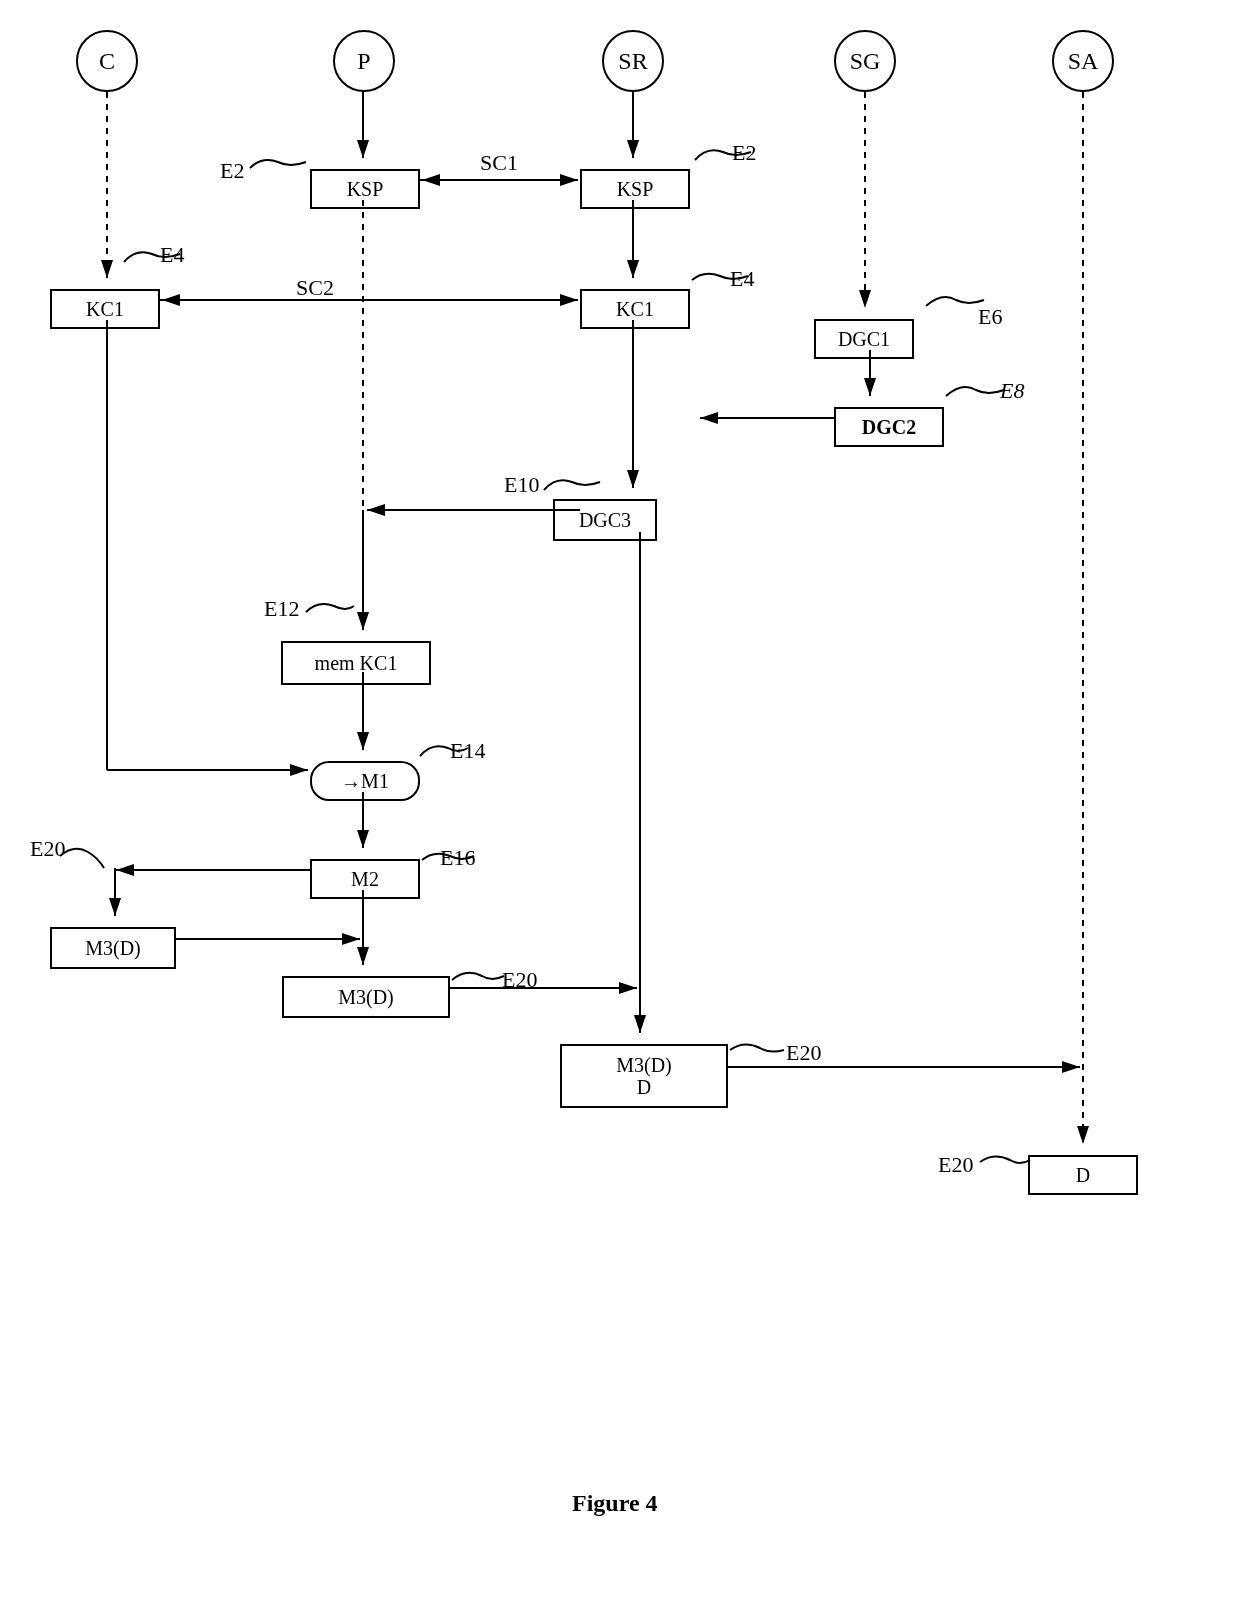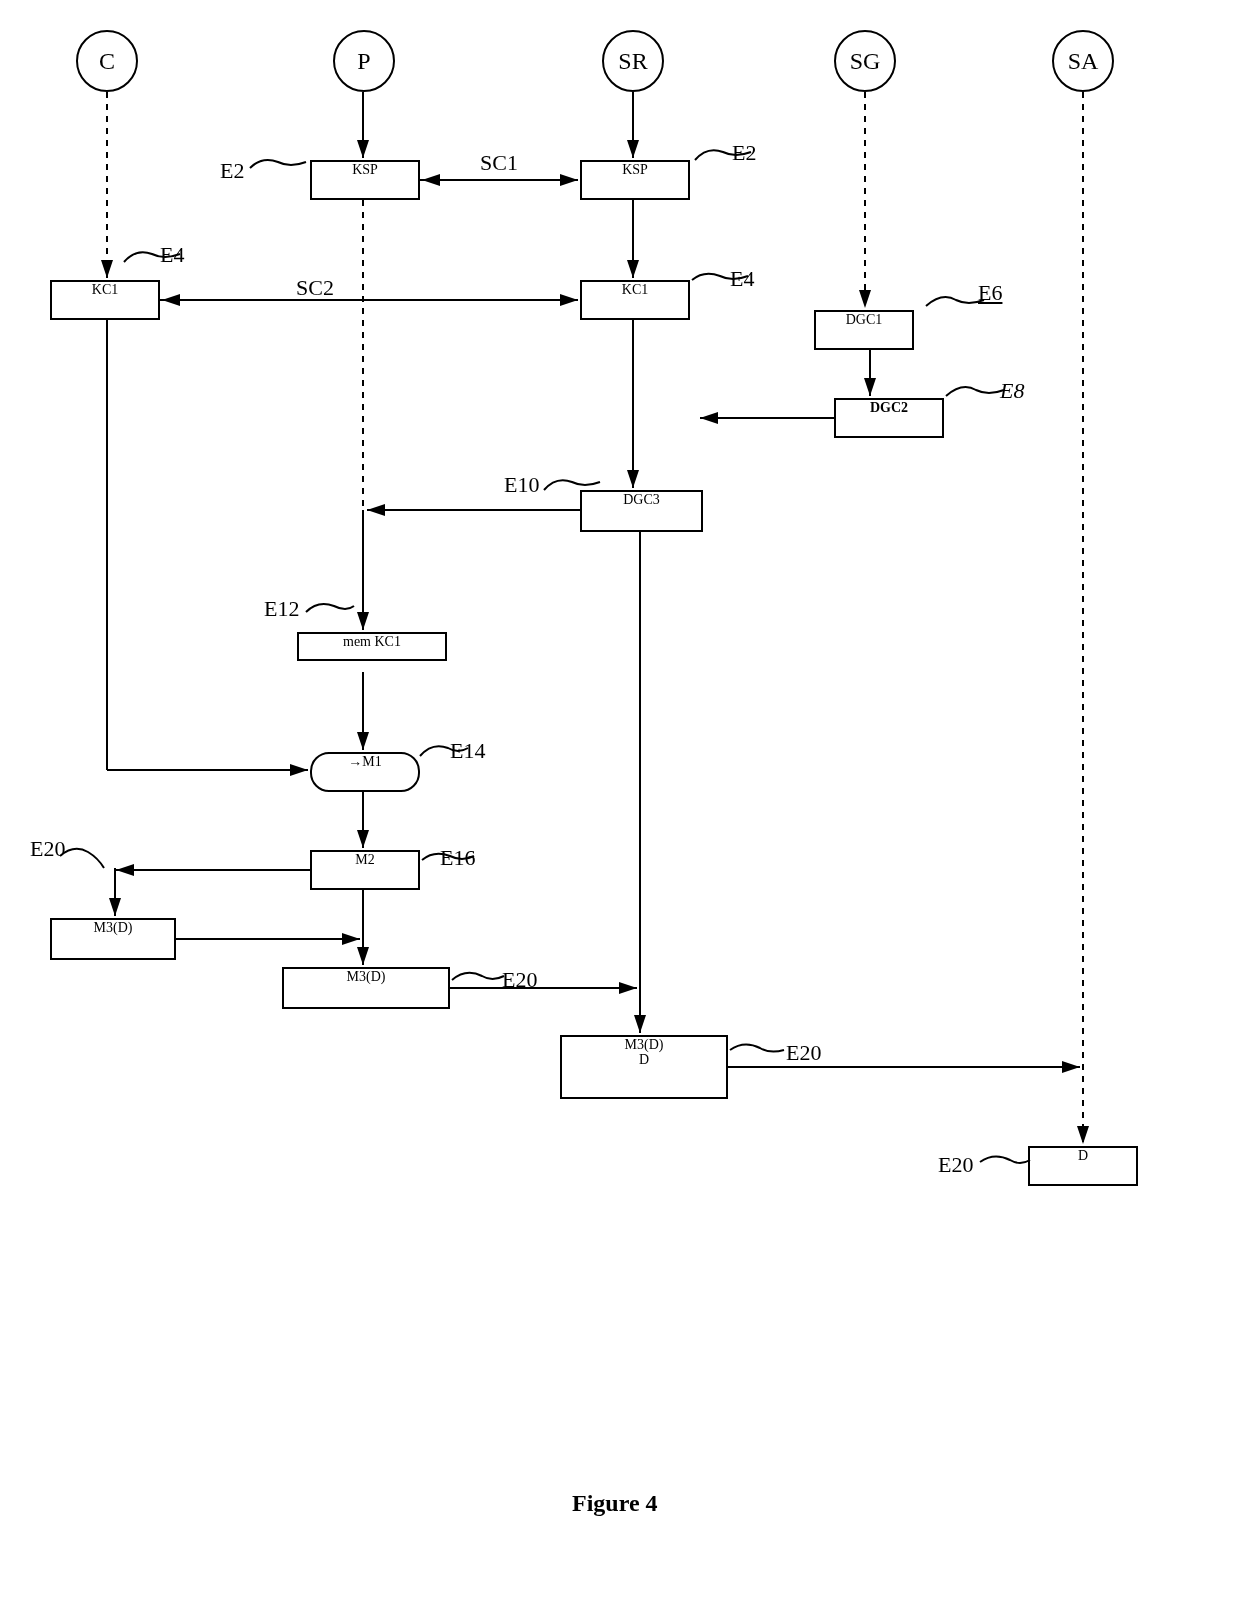--- a/index.html
+++ b/index.html
@@ -18,25 +18,27 @@
       border-radius: 50%;
       display: flex;
       align-items: center;
       justify-content: center;
       font-size: 24px;
     }
     .box {
       position: absolute;
       border: 2px solid black;
       display: flex;
+      align-items: center;
       justify-content: center;
-      font-size: 14px;
+      font-size: 20px;
       background: white;
       text-align: center;
       line-height: 1.1;
+      margin-top: 9px;
     }
     .label {
       position: absolute;
       font-size: 22px;
     }
     .figure-caption {
       position: absolute;
       font-size: 24px;
       font-weight: bold;
       margin-left: 9px;
@@ -80,25 +82,25 @@
 <div class="box" style="left:580px; top:280px; width:110px; height:40px;">
     <span>KC1</span>
   </div>
 
 <div class="box" style="left:814px; top:310px; width:100px; height:40px;">
     <span>DGC1</span>
   </div>
 <div class="box" style="left:834px; top:398px; width:110px; height:40px;font-weight:bold;">
     <span>DGC2</span>
   </div>
-<div class="box" style="left:580px; top:490px; width:123px; height:42px;">
+<div class="box" style="left:553px; top:490px; width:104px; height:42px;">
     <span>DGC3</span>
   </div>
 
-<div class="box" style="left:297px; top:632px; width:150px; height:29px;">
+<div class="box" style="left:281px; top:632px; width:150px; height:44px;">
     <span>mem KC1</span>
   </div>
 <div class="box" style="left:310px; top:752px; width:110px; height:40px;border-radius:19px;">
     <span>→M1</span>
   </div>
 <div class="box" style="left:310px; top:850px; width:110px; height:40px;">
     <span>M2</span>
   </div>
 
 <div class="box" style="left:50px; top:918px; width:126px; height:42px;">
@@ -110,21 +112,21 @@
 <div class="box" style="left:560px; top:1035px; width:168px; height:64px; white-space: pre-line;"><span>M3(D)
 D</span></div>
 <div class="box" style="left:1028px; top:1146px; width:110px; height:40px;">
     <span>D</span>
   </div>
 
 <div class="label" style="left:220px; top:158px;">E2</div>
 <div class="label" style="left:732px; top:140px;">E2</div>
 <div class="label" style="left:160px; top:242px;">E4</div>
 <div class="label" style="left:730px; top:266px;">E4</div>
-<div class="label" style="left:978px; top:280px;text-decoration:underline;">E6</div>
+<div class="label" style="left:978px; top:304px;">E6</div>
 <div class="label" style="left:1000px; top:378px;font-style:italic;">E8</div>
 <div class="label" style="left:504px; top:472px;text-align:right;">E10</div>
 <div class="label" style="left:264px; top:596px;">E12</div>
 <div class="label" style="left:450px; top:738px;">E14</div>
 <div class="label" style="left:440px; top:845px;">E16</div>
 <div class="label" style="left:30px; top:836px;">E20</div>
 <div class="label" style="left:502px; top:967px;">E20</div>
 <div class="label" style="left:786px; top:1040px;">E20</div>
 <div class="label" style="left:938px; top:1152px;">E20</div>
 

